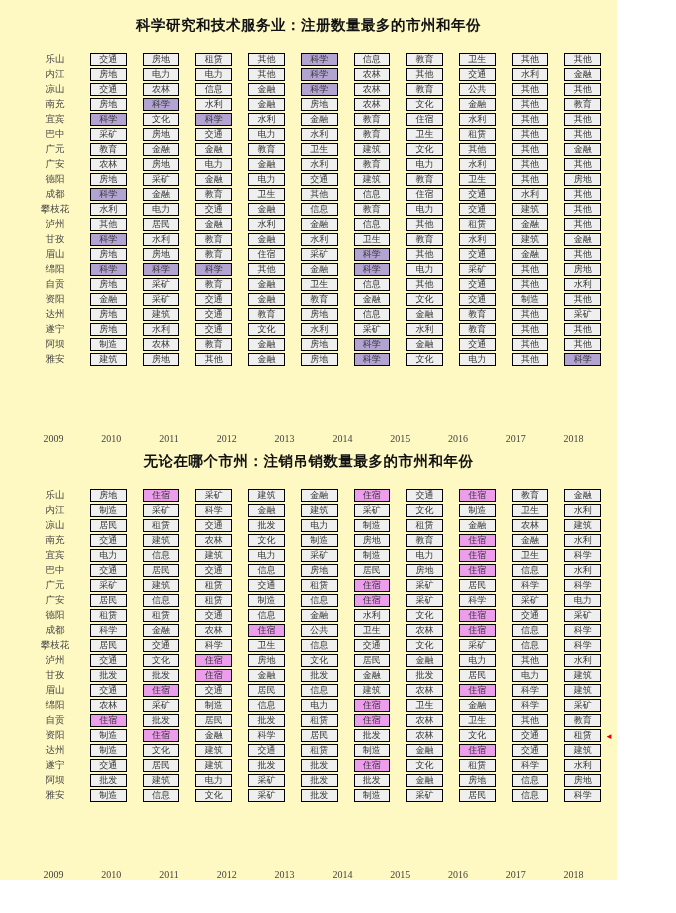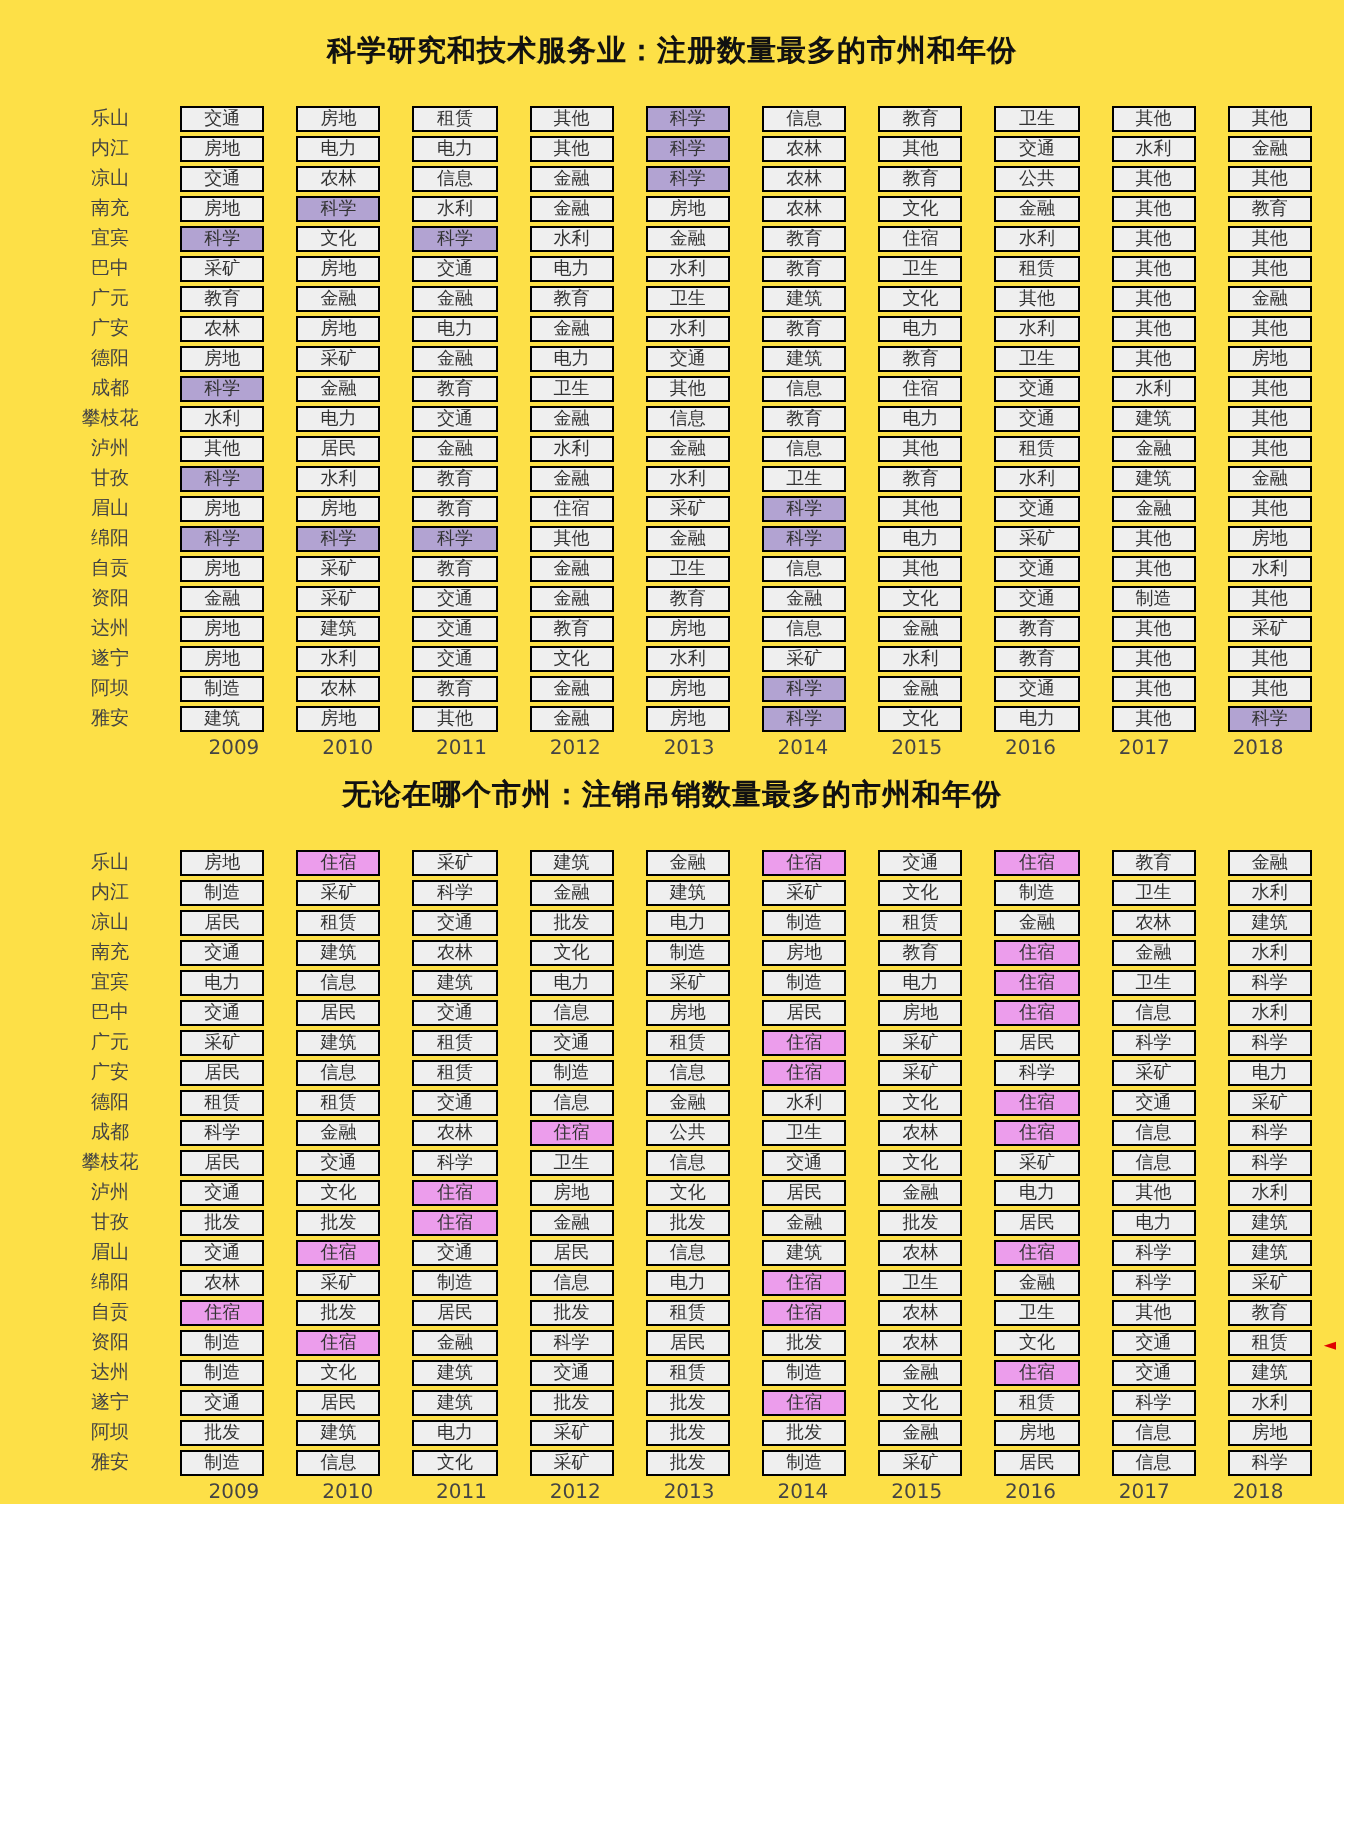--- a/index.html
+++ b/index.html
@@ -3,21 +3,21 @@
 <meta charset="utf-8">
 <style>
   * { margin: 0; padding: 0; box-sizing: border-box; }
   html, body { background: #ffffff; }
   body {
     width: 676px;
     font-family: "DejaVu Sans", "Liberation Sans", sans-serif;
     color: #222;
     position: relative;
   }
-  .page { width: 672px; padding-top: 16px; background: #fde047; }
+  .page { width: 617px; padding-top: 16px; background: #fef9c3; font-family: Liberation Serif, serif; }
   .chart-title {
     text-align: center;
     font-size: 14.5px;
     font-weight: bold;
     color: #111;
     letter-spacing: 0.5px;
     margin-bottom: 18px;
   }
   .table-block {
     position: relative;
@@ -48,21 +48,21 @@
     font-size: 9px;
     color: #333;
     display: flex;
     align-items: center;
     justify-content: center;
     overflow: hidden;
     white-space: nowrap;
   }
   .cell.hl1 { background: var(--hl1); }
   .cell.hl2 { background: var(--hl2); }
-  .years-row { display: flex; margin-top: 3px; }
+  .years-row { display: flex; margin-top: 3px; flex-direction: column; }
   .years-row .spacer { width: 64px; flex: 0 0 64px; }
   .years {
     flex: 1;
     display: grid;
     grid-template-columns: repeat(10, 1fr);
     column-gap: 3px;
   }
   .year {
     font-size: 10px;
     color: #444;

